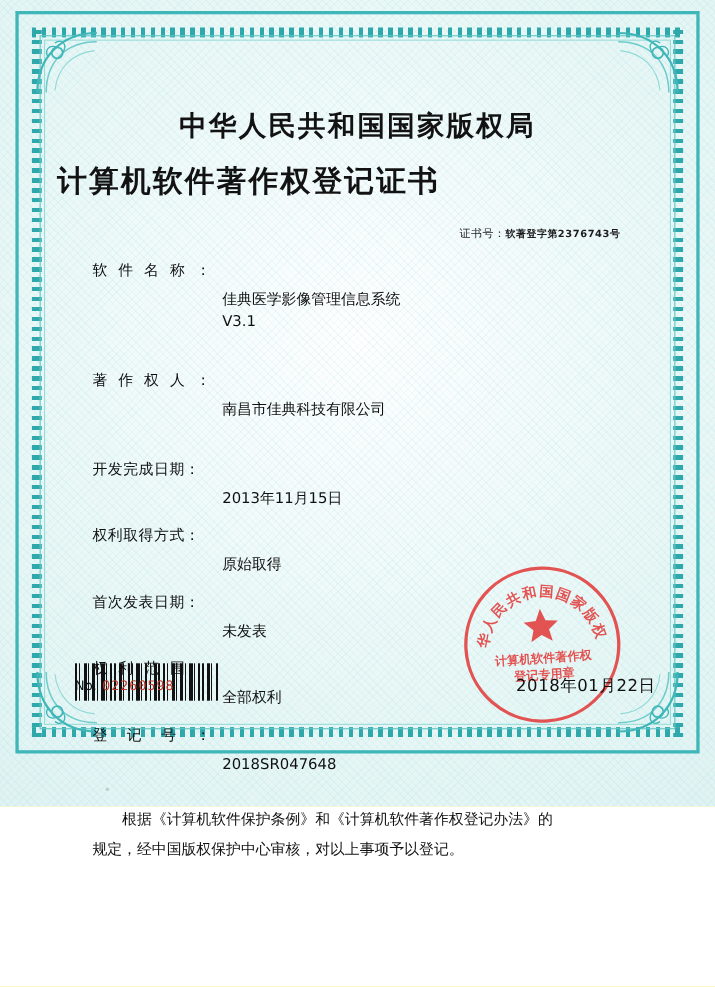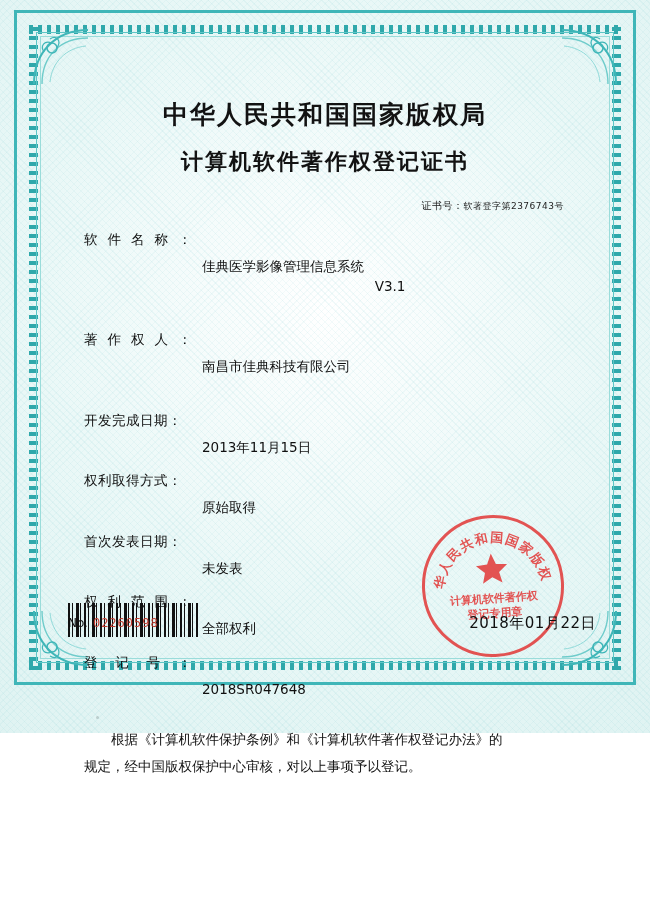--- a/index.html
+++ b/index.html
@@ -100,38 +100,37 @@
   .title-main {
     text-align: center;
     font-family: "DejaVu Serif", "Liberation Serif", serif;
     font-size: 25px;
     font-weight: bold;
     letter-spacing: 2px;
     color: #121212;
     margin-top: 38px;
   }
   .title-sub {
-    text-align: center;
     font-family: "DejaVu Serif", "Liberation Serif", serif;
-    font-size: 22px;
+    font-size: 27px;
     font-weight: bold;
     letter-spacing: 2px;
     color: #121212;
     margin-top: 16px;
   }
 
   .cert-no-line {
     text-align: right;
     font-size: 10px;
     color: #1c1c1c;
     margin-top: 22px;
     padding-right: 34px;
     letter-spacing: 0.5px;
   }
-  .cert-no-line .cert-no-value { font-size: 9px; }
+  .cert-no-line .cert-no-value { font-size: 9px; font-weight: bold; }
 
   .fields {
     margin-top: 18px;
     padding-left: 32px;
     padding-right: 20px;
   }
   .field-row {
     display: flex;
     align-items: flex-start;
     margin-bottom: 15px;
@@ -149,21 +148,21 @@
     justify-content: space-between;
     padding-right: 10px;
     box-sizing: border-box;
   }
   .field-label.spaced span { display: inline-block; }
   .field-value {
     flex: 1;
     line-height: 1.45;
     margin-top: 26px;
   }
-  .field-value .value-line2 { display: block; text-align: center; }
+  .field-value .value-line2 { display: block; }
 
   .field-row.group-gap { margin-bottom: 19px; }
   .fields .block-gap { height: 16px; }
 
   .statement {
     margin-top: 26px;
     padding-left: 32px;
     padding-right: 28px;
     font-size: 13.5px;
     line-height: 2.0;

